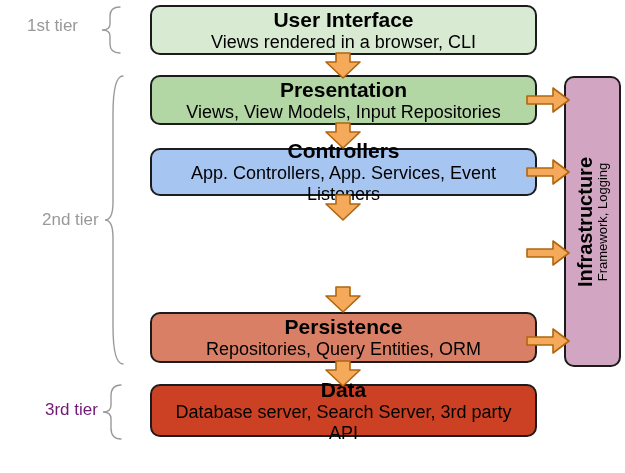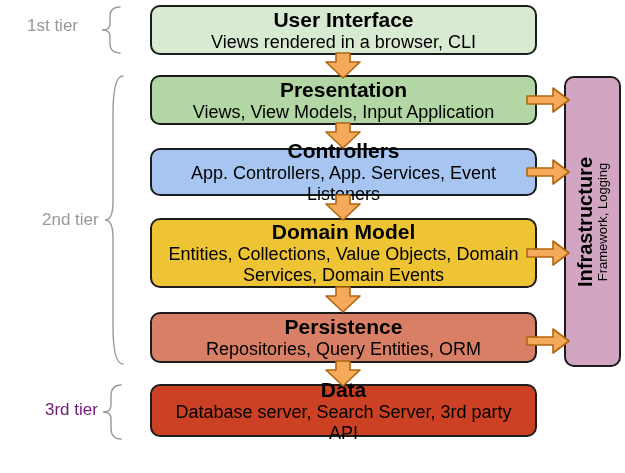--- a/index.html
+++ b/index.html
@@ -117,32 +117,28 @@
     <path d="M 22 2 Q 12 2 12 13 L 12 22 Q 12 29 4 29 Q 12 29 12 36 L 12 45 Q 12 56 22 56" style="stroke: rgb(154, 154, 154);"></path>
   </svg>
 
   <div class="layer" id="box-user-interface" style="background-color: rgb(216, 234, 209);">
     <div class="title">User Interface</div>
     <div class="subtitle">Views rendered in a browser, CLI</div>
   </div>
 
   <div class="layer" id="box-presentation" style="background-color: rgb(178, 214, 164);">
     <div class="title">Presentation</div>
-    <div class="subtitle">Views, View Models, Input Application</div>
+    <div class="subtitle">Views, View Models, Input Repositories</div>
   </div>
 
   <div class="layer" id="box-application" style="background-color: rgb(166, 197, 240);">
     <div class="title">Controllers</div>
     <div class="subtitle">App. Controllers, App. Services, Event Listeners</div>
   </div>
 
-  <div class="layer" id="box-domain-model" style="background-color: rgb(238, 196, 53);">
-    <div class="title">Domain Model</div>
-    <div class="subtitle">Entities, Collections, Value Objects, Domain Services, Domain Events</div>
-  </div>
 
   <div class="layer" id="box-persistence" style="background-color: rgb(217, 127, 102);">
     <div class="title">Persistence</div>
     <div class="subtitle">Repositories, Query Entities, ORM</div>
   </div>
 
   <div class="layer" id="box-data" style="background-color: rgb(204, 65, 35);">
     <div class="title">Data</div>
     <div class="subtitle">Database server, Search Server, 3rd party API</div>
   </div>

